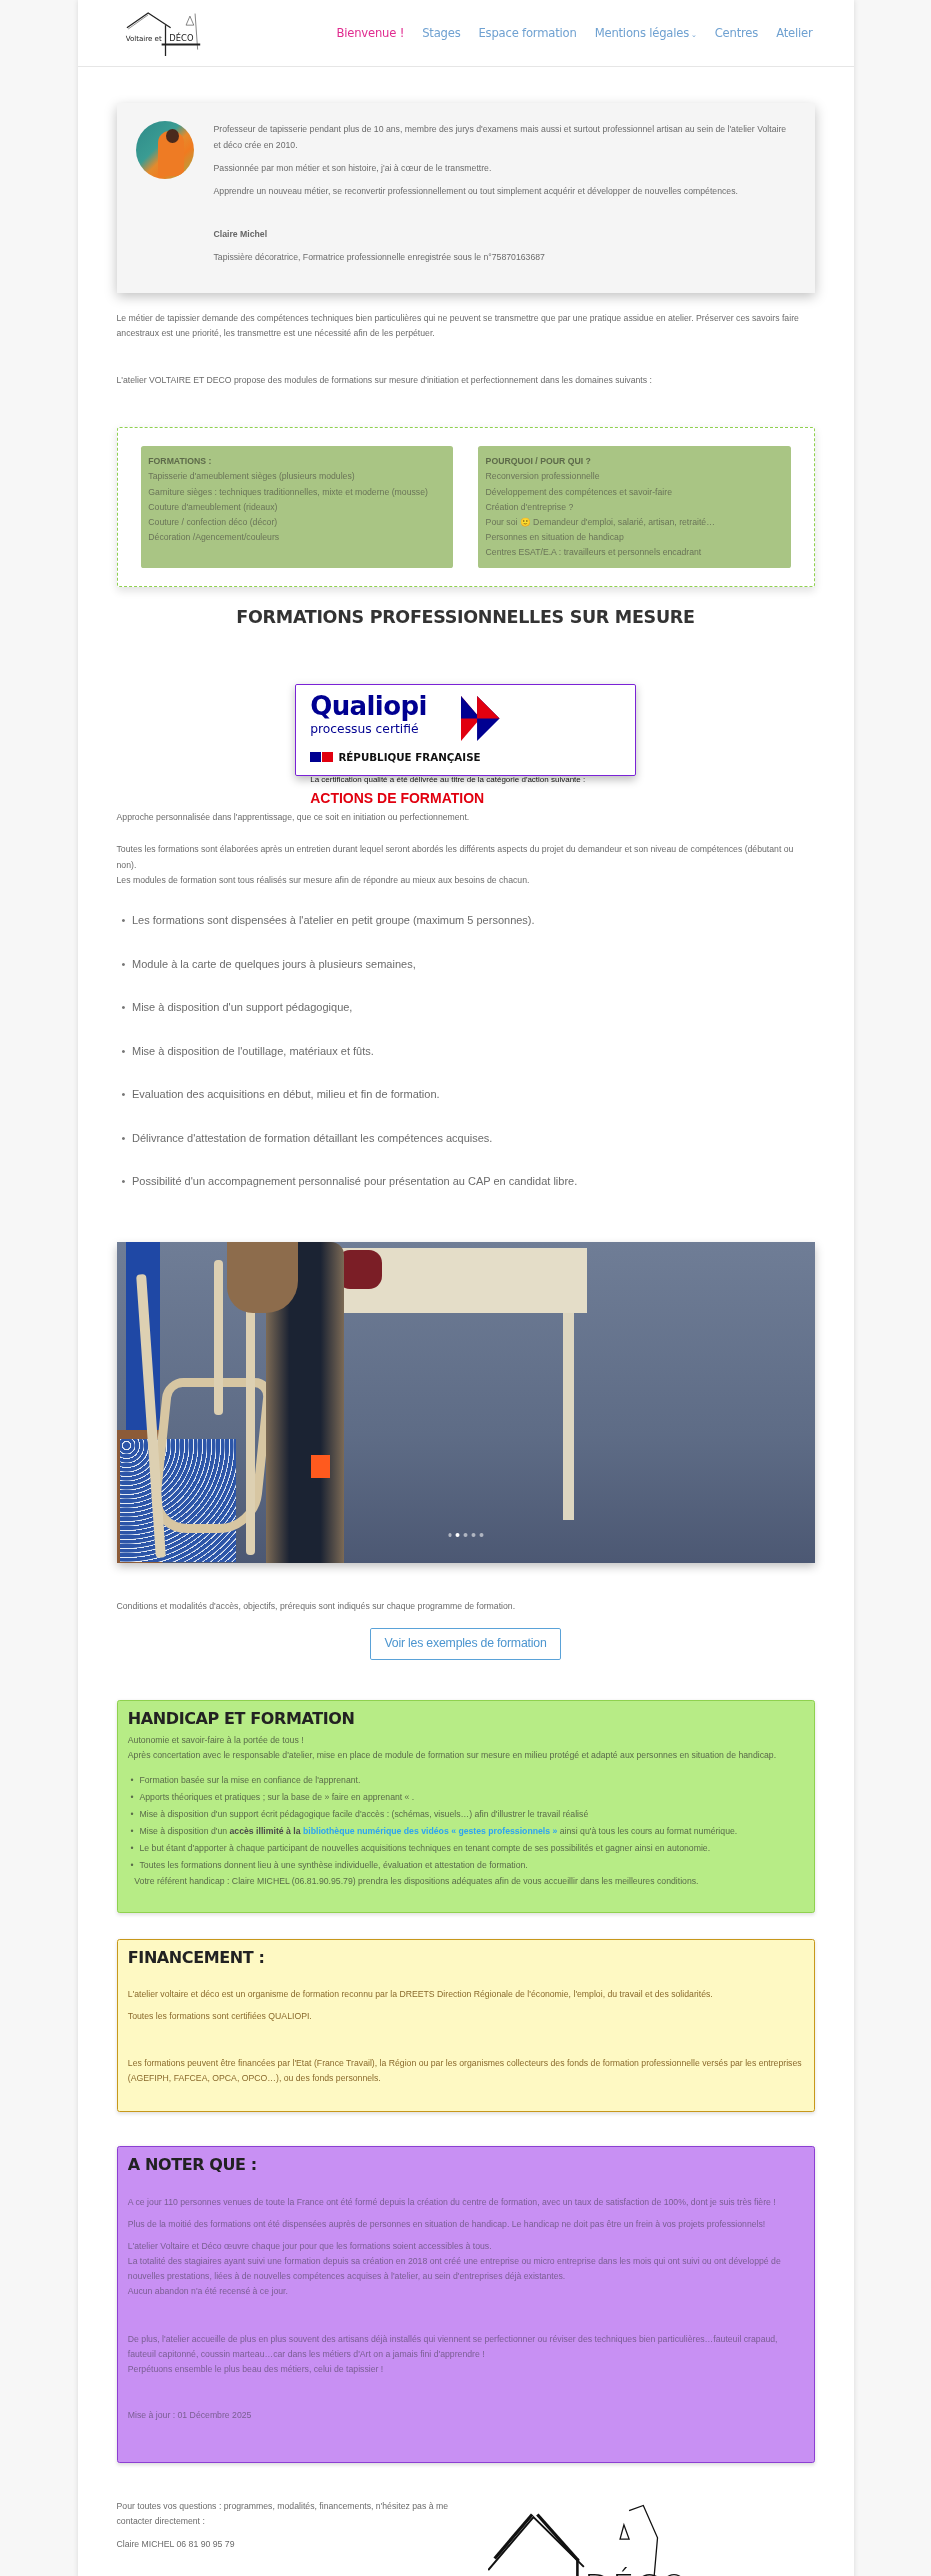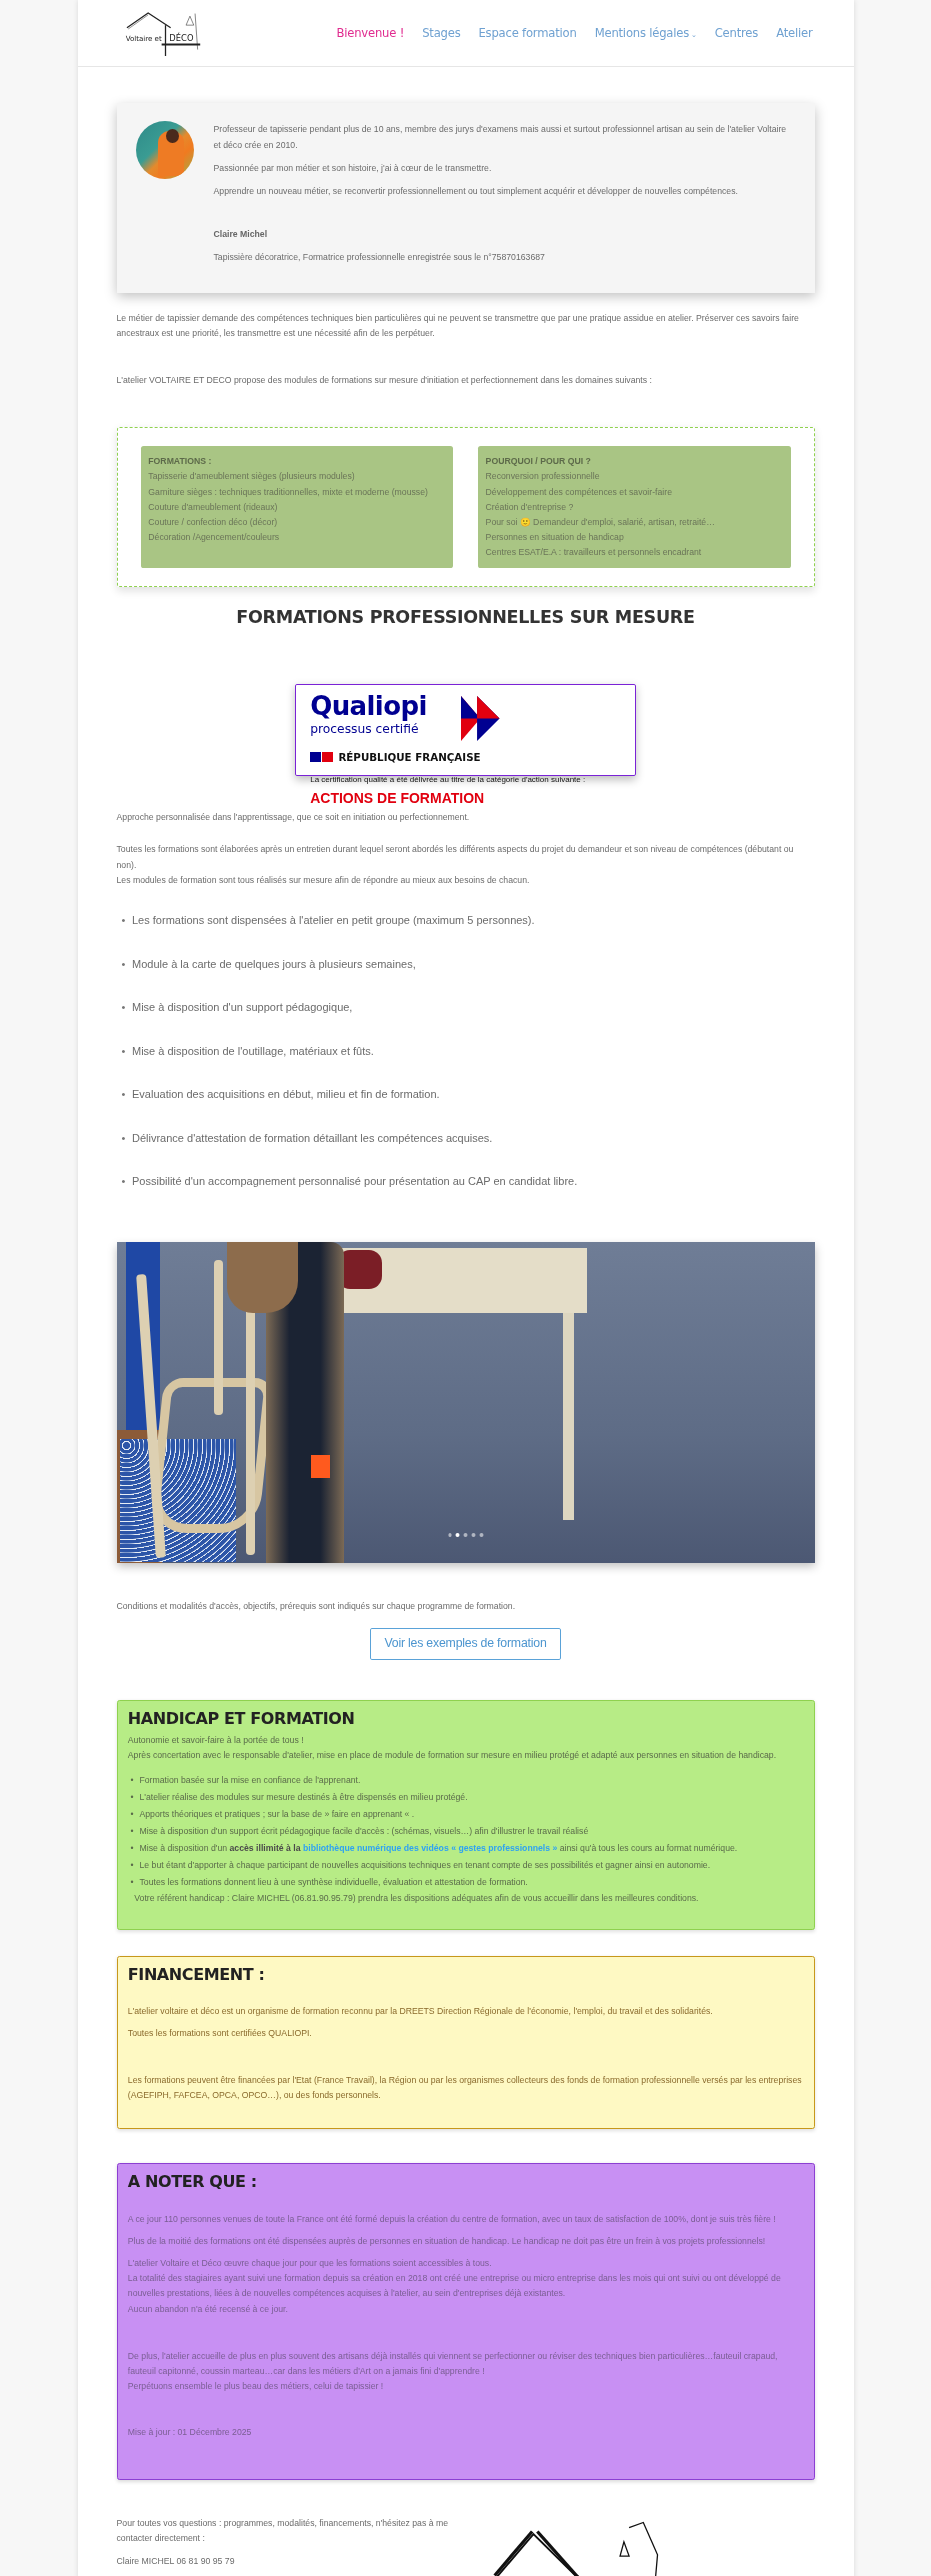--- a/index.html
+++ b/index.html
@@ -240,21 +240,20 @@
     <div class="btn-wrap">
       <a class="btn">Voir les exemples de formation</a>
     </div>
 
     <section class="box box-handicap">
       <h2>HANDICAP ET FORMATION</h2>
       <p>Autonomie et savoir-faire à la portée de tous !</p>
       <p>Après concertation avec le responsable d'atelier, mise en place de module de formation sur mesure en milieu protégé et adapté aux personnes en situation de handicap.</p>
       <ul>
         <li>Formation basée sur la mise en confiance de l'apprenant.</li>
-        <li>L'atelier réalise des modules sur mesure destinés à être dispensés en milieu protégé.</li>
         <li>Apports théoriques et pratiques ; sur la base de » faire en apprenant « .</li>
         <li>Mise à disposition d'un support écrit pédagogique facile d'accès : (schémas, visuels…) afin d'illustrer le travail réalisé</li>
         <li>
           <span>Mise à disposition d'un </span><span class="strong">accès illimité à la </span><a class="link">bibliothèque numérique des vidéos « gestes professionnels »</a><span> ainsi qu'à tous les cours au format numérique.</span>
         </li>
         <li>Le but étant d'apporter à chaque participant de nouvelles acquisitions techniques en tenant compte de ses possibilités et gagner ainsi en autonomie.</li>
         <li>Toutes les formations donnent lieu à une synthèse individuelle, évaluation et attestation de formation.</li>
       </ul>
       <p class="referent">Votre référent handicap : Claire MICHEL (06.81.90.95.79) prendra les dispositions adéquates afin de vous accueillir dans les meilleures conditions.</p>
     </section>

